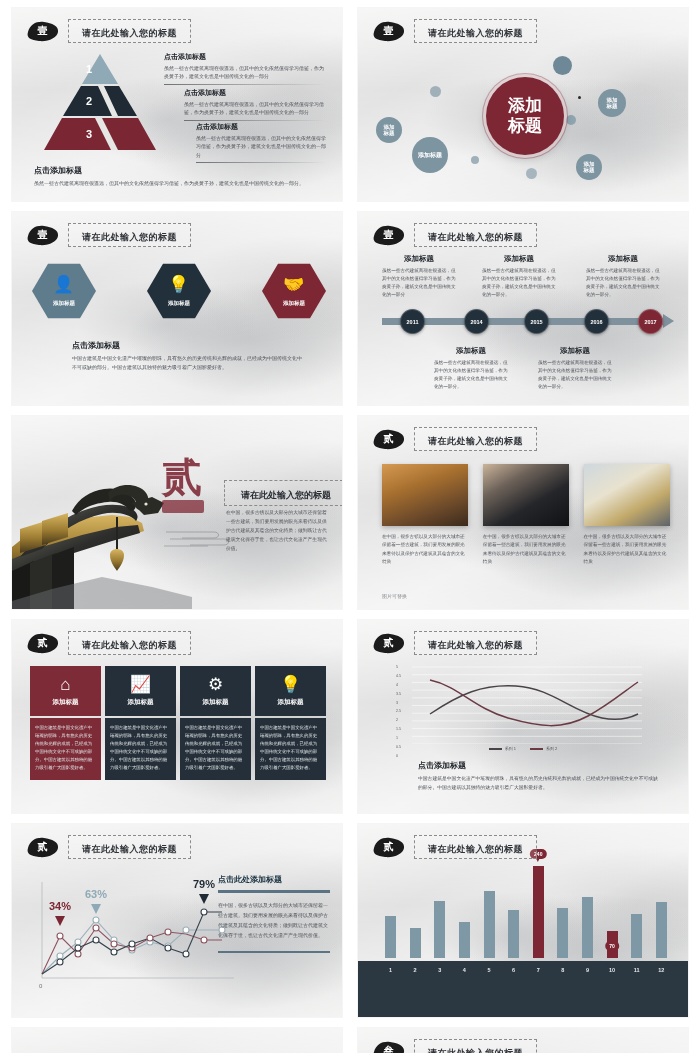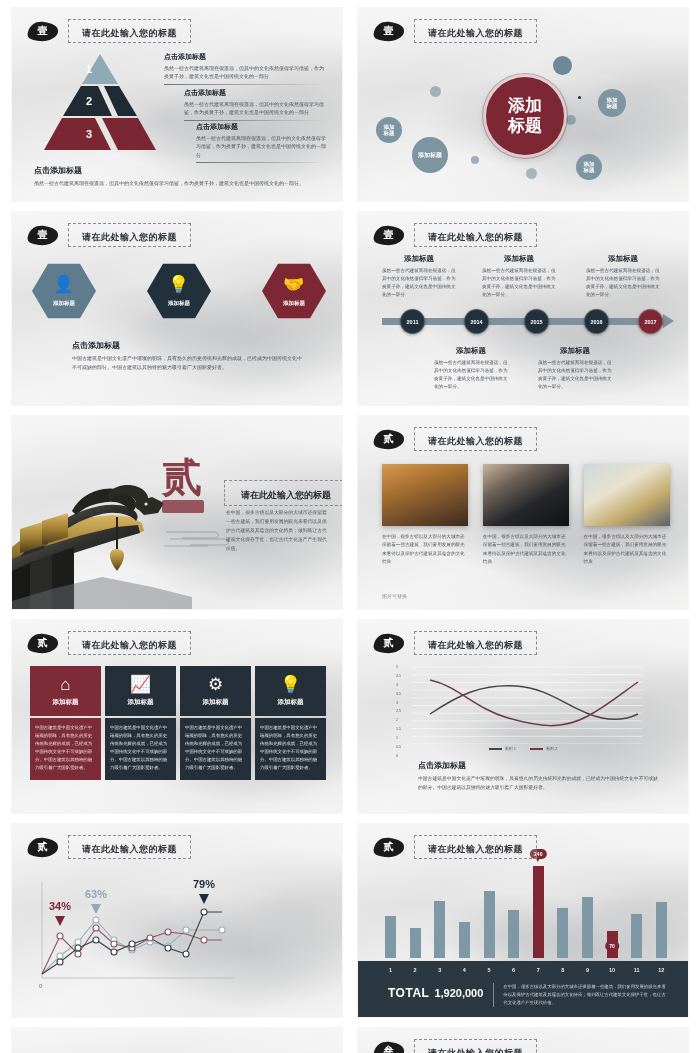--- a/index.html
+++ b/index.html
@@ -598,20 +598,26 @@
 
       <text x="26" y="36" font-size="11" font-weight="bold" fill="#7b2633" text-anchor="middle" font-family="Liberation Sans, sans-serif">34%</text>
       <path d="M21 42 L31 42 L26 52 Z" fill="#7b2633"></path>
       <text x="62" y="24" font-size="11" font-weight="bold" fill="#8fa9b6" text-anchor="middle" font-family="Liberation Sans, sans-serif">63%</text>
       <path d="M57 30 L67 30 L62 40 Z" fill="#8fa9b6"></path>
       <text x="170" y="14" font-size="11" font-weight="bold" fill="#1f2a34" text-anchor="middle" font-family="Liberation Sans, sans-serif">79%</text>
       <path d="M165 20 L175 20 L170 30 Z" fill="#1f2a34"></path>
       <text x="5" y="114" font-size="6" fill="#6d7275" font-family="Liberation Sans, sans-serif">0</text>
     </svg>
 
+    <div class="mkside">
+      <h4>点击此处添加标题</h4>
+      <div class="hr"></div>
+      <p>在中国，很多古镇以及大部分的大城市还保留着一些古建筑。我们要用发展的眼光来看待以及保护古代建筑及其蕴含的文化特质；做到既让古代建筑文化保存于世，也让古代文化遗产产生现代价值。</p>
+      <div class="hr2"></div>
+    </div>
   </div>
 
   <div class="slide">
     <div class="hdr">
       <div class="brush">
         <svg viewBox="0 0 33 21" preserveAspectRatio="none">
             <path d="M2 11 C4 3,11 0,18 1 C26 2,33 5,32 11 C31 17,22 21,13 20 C5 19,0 17,2 11 Z" fill="#1b1b1b"></path>
           </svg>
         <span>贰</span>
       </div>
@@ -669,26 +675,20 @@
         <span>4</span>
         <span>5</span>
         <span>6</span>
         <span>7</span>
         <span>8</span>
         <span>9</span>
         <span>10</span>
         <span>11</span>
         <span>12</span>
       </div>
-      <div class="totrow">
-        <div class="tot">
-          <b>TOTAL</b><i>1,920,000</i>
-        </div>
-        <div class="totp">在中国，很多古镇以及大部分的大城市还保留着一些建筑，我们要用发展的眼光来看待以及保护古代建筑及其蕴含的文化特质；做到既让古代建筑文化保护于世，也让古代文化遗产产生现代价值。</div>
-      </div>
     </div>
   </div>
 
   <div class="slide">
     
     
   </div>
 
   <div class="slide">
     <div class="hdr">

